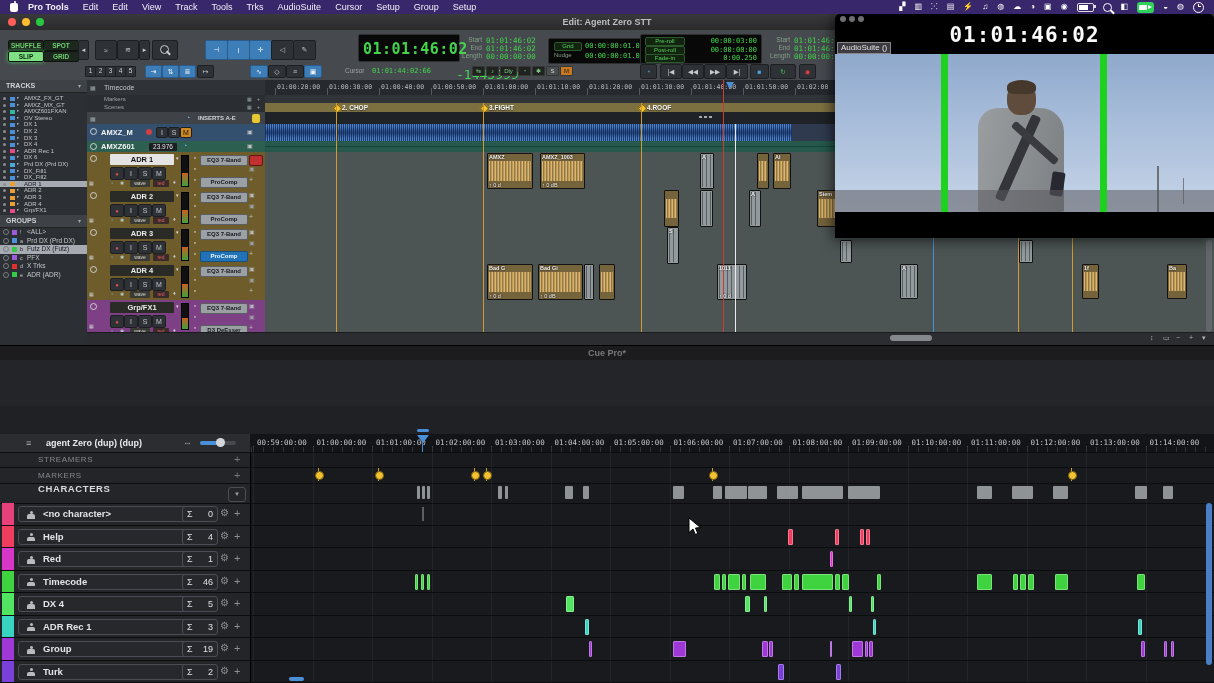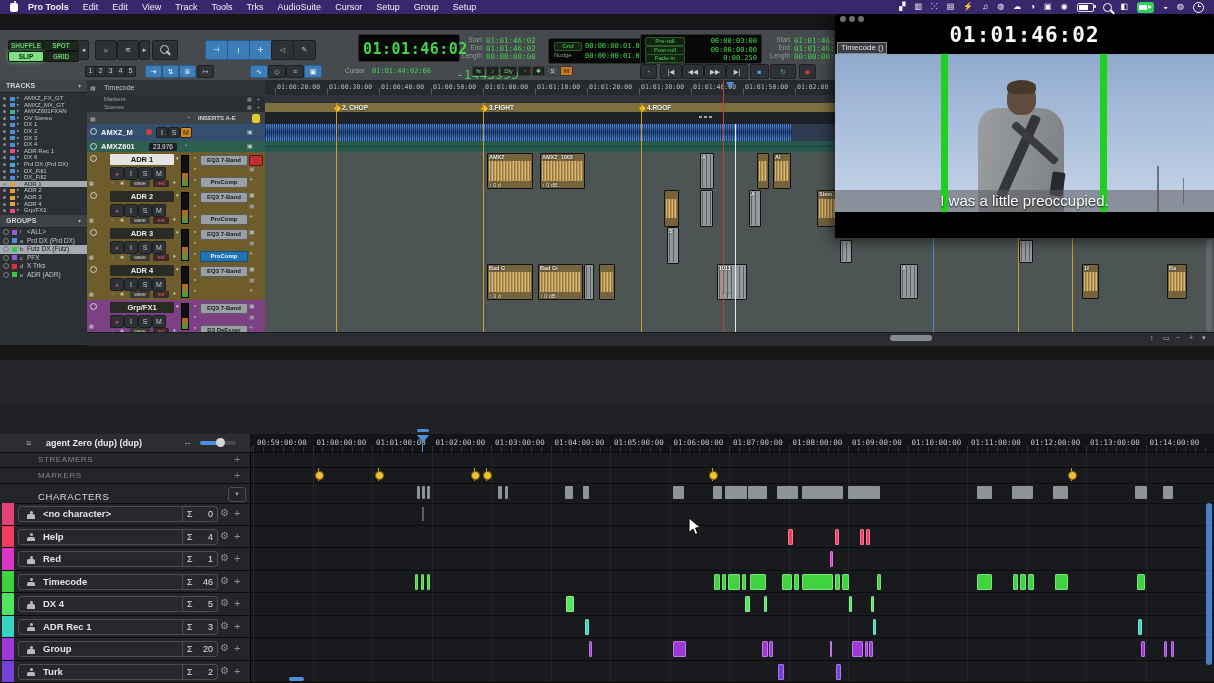--- a/index.html
+++ b/index.html
@@ -128,20 +128,26 @@
         <span class="batt"></span>
         <span class="magico"></span>
         <span class="mb-ico">◧</span>
         <span class="cam"></span>
         <span class="mb-ico">◒</span>
         <span class="mb-ico">◍</span>
         <span class="clockico"></span>
       </span>
 </div>
 
+<div id="ew-title">
+  <span class="tl" style="left:8px;background:#ff5f57"></span>
+  <span class="tl" style="left:22px;background:#febc2e"></span>
+  <span class="tl" style="left:36px;background:#28c840"></span>
+  <span class="ew-title-text">Edit: Agent Zero STT</span>
+</div>
 <div id="ew-toolbar"></div>
 <div id="ew-content"></div>
 <div class="layer" id="gen-edit">
       <div class="abs mode" style="left: 8px; top: 40px; width: 34px; height: 9px;">SHUFFLE</div>
       <div class="abs mode" style="left: 43px; top: 40px; width: 34px; height: 9px;">SPOT</div>
       <div class="abs mode mode-on" style="left: 8px; top: 51px; width: 34px; height: 9px;">SLIP</div>
       <div class="abs mode" style="left: 43px; top: 51px; width: 34px; height: 9px;">GRID</div>
       <div class="abs tbtn" style="left: 78px; top: 40px; width: 9px; height: 18px;">◂</div>
       <div class="abs tbtn" style="left: 95px; top: 40px; width: 20px; height: 18px;">≈</div>
       <div class="abs tbtn" style="left: 117px; top: 40px; width: 20px; height: 18px;">≋</div>
@@ -643,40 +649,40 @@
       <div class="abs" style="left: 1189px; top: 334px; font-size: 7px; color: rgb(176, 179, 182);">+</div>
       <div class="abs" style="left: 1202px; top: 334px; font-size: 7px; color: rgb(176, 179, 182);">▾</div>
       <div class="abs" style="left: 1206px; top: 240px; width: 6px; height: 92px; background: rgb(99, 102, 106); border-radius: 3px;"></div>
     </div>
 
 <div id="vw">
   <span class="vw-dot" style="left:5px"></span>
   <span class="vw-dot" style="left:14px"></span>
   <span class="vw-dot" style="left:23px"></span>
   <div class="vw-tc">01:01:46:02</div>
-  <div class="vw-spk">Timecode ()</div>
+  <div class="vw-spk">AudioSuite ()</div>
   <div class="vw-cue">0011</div>
   <div class="vw-img">
     <div style="position:absolute;left:143px;top:54px;width:86px;height:104px;background:linear-gradient(100deg,#9b9ea1,#7d8083);border-radius:20px 24px 2px 2px"></div>
     <div style="position:absolute;left:172px;top:28px;width:29px;height:33px;background:#5f4c3c;border-radius:48% 48% 42% 42%"></div>
     <div style="position:absolute;left:172px;top:26px;width:29px;height:14px;background:#46382b;border-radius:50% 50% 30% 30%"></div>
     <div style="position:absolute;left:178px;top:58px;width:10px;height:92px;background:#34353b;transform:rotate(24deg);border-radius:3px"></div>
     <div style="position:absolute;left:196px;top:60px;width:8px;height:58px;background:#3a3b41;transform:rotate(-48deg);border-radius:3px"></div>
     <div style="position:absolute;left:216px;top:118px;width:13px;height:24px;background:#282930;transform:rotate(8deg);border-radius:2px"></div>
     <div style="position:absolute;left:322px;top:112px;width:2px;height:46px;background:#6d7276"></div>
     <div style="position:absolute;left:348px;top:124px;width:1px;height:26px;background:#7a7e82"></div>
   </div>
   <div class="vw-stream" style="left:106px"></div>
   <div class="vw-stream" style="left:265px"></div>
   <div class="vw-band"></div>
-  <div class="vw-sub">I was a little preoccupied.</div>
   <div class="vw-bot"></div>
   <div class="vw-tc2">01:01:46:04</div>
 </div>
 
+<div id="cp-title">Cue Pro*</div>
 <div id="cp-tb1">
   
   
   
   
   
   
   
   
   
@@ -705,21 +711,21 @@
 <div class="th-ruler"></div>
 <div class="cp-row" style="top:452px;height:15px">
   <span class="cp-row-lbl" style="top:3px">STREAMERS</span>
   <span class="cp-plus" style="top:1px">+</span>
 </div>
 <div class="cp-row" style="top:467px;height:16px">
   <span class="cp-row-lbl" style="top:4px">MARKERS</span>
   <span class="cp-plus" style="top:2px">+</span>
 </div>
 <div class="cp-row" style="top:483px;height:20px">
-  <span class="cp-row-lbl" style="top:8px;font-size:9.5px;font-weight:normal;color:#d8dadd">CHARACTERS</span>
+  <span class="cp-row-lbl" style="top:0;font-size:9.5px;font-weight:bold;color:#d8dadd">CHARACTERS</span>
 
 </div>
 <div class="filterbox">▼</div>
 <div class="layer" id="gen-cue">
       <div class="abs" style="left: 253px; top: 446px; width: 1px; height: 6px; background: rgb(74, 77, 82);"></div>
       <div class="abs" style="left: 257px; top: 438px; font-size: 7.5px; color: rgb(198, 200, 204); font-family: &quot;DejaVu Sans Mono&quot;, monospace;">00:59:00:00</div>
       <div class="abs" style="left: 253px; top: 452px; width: 1px; height: 231px; background: rgba(255, 255, 255, 0.05);"></div>
       <div class="abs" style="left: 312.5px; top: 446px; width: 1px; height: 6px; background: rgb(74, 77, 82);"></div>
       <div class="abs" style="left: 316.5px; top: 438px; font-size: 7.5px; color: rgb(198, 200, 204); font-family: &quot;DejaVu Sans Mono&quot;, monospace;">01:00:00:00</div>
       <div class="abs" style="left: 312.5px; top: 452px; width: 1px; height: 231px; background: rgba(255, 255, 255, 0.05);"></div>
@@ -884,21 +890,21 @@
       <div class="abs gear" style="left: 220px; top: 617.5px; width: 12px; height: 16px;">⚙</div>
       <div class="abs plusico" style="left: 234px; top: 617.5px; width: 12px; height: 16px;">+</div>
       <div class="abs cuebar" style="left: 585px; top: 618.5px; width: 4px; height: 16px; background: rgb(56, 212, 192);"></div>
       <div class="abs cuebar" style="left: 873px; top: 618.5px; width: 3px; height: 16px; background: rgb(56, 212, 192);"></div>
       <div class="abs cuebar" style="left: 1138px; top: 618.5px; width: 4px; height: 16px; background: rgb(56, 212, 192);"></div>
       <div class="abs" style="left: 0px; top: 659.5px; width: 1214px; height: 1px; background: rgb(11, 12, 14);"></div>
       <div class="abs" style="left: 2px; top: 638px; width: 12px; height: 21.5px; background: rgb(160, 56, 216);"></div>
       <div class="abs namebox" style="left: 18px; top: 641px; width: 152px; height: 14px;"><span class="p-ico"></span><span>Group</span></div>
       <div class="abs sumbox" style="left: 182px; top: 641px; width: 34px; height: 14px;">
         <div class="abs" style="left: 4px; top: 0px; font-size: 9px; line-height: 14px;">Σ</div>
-        <div class="abs" style="right: 4px; top: 0px; font-size: 9px; line-height: 14px;">20</div>
+        <div class="abs" style="right: 4px; top: 0px; font-size: 9px; line-height: 14px;">19</div>
       </div>
       <div class="abs gear" style="left: 220px; top: 640px; width: 12px; height: 16px;">⚙</div>
       <div class="abs plusico" style="left: 234px; top: 640px; width: 12px; height: 16px;">+</div>
       <div class="abs cuebar" style="left: 589px; top: 641px; width: 3px; height: 16px; background: rgb(160, 56, 216);"></div>
       <div class="abs cuebar" style="left: 673px; top: 641px; width: 13px; height: 16px; background: rgb(160, 56, 216);"></div>
       <div class="abs cuebar" style="left: 762px; top: 641px; width: 6px; height: 16px; background: rgb(160, 56, 216);"></div>
       <div class="abs cuebar" style="left: 769px; top: 641px; width: 4px; height: 16px; background: rgb(160, 56, 216);"></div>
       <div class="abs cuebar" style="left: 830px; top: 641px; width: 2px; height: 16px; background: rgb(160, 56, 216);"></div>
       <div class="abs cuebar" style="left: 852px; top: 641px; width: 11px; height: 16px; background: rgb(160, 56, 216);"></div>
       <div class="abs cuebar" style="left: 865px; top: 641px; width: 3px; height: 16px; background: rgb(160, 56, 216);"></div>

